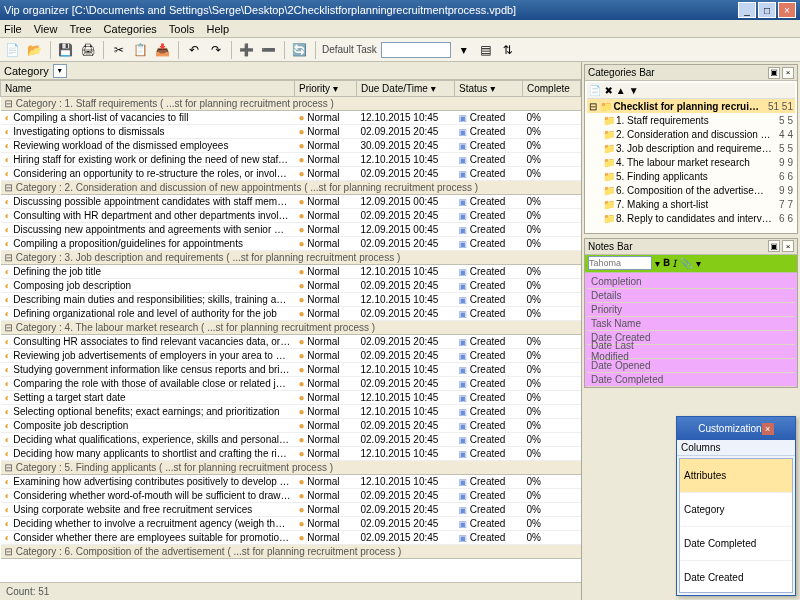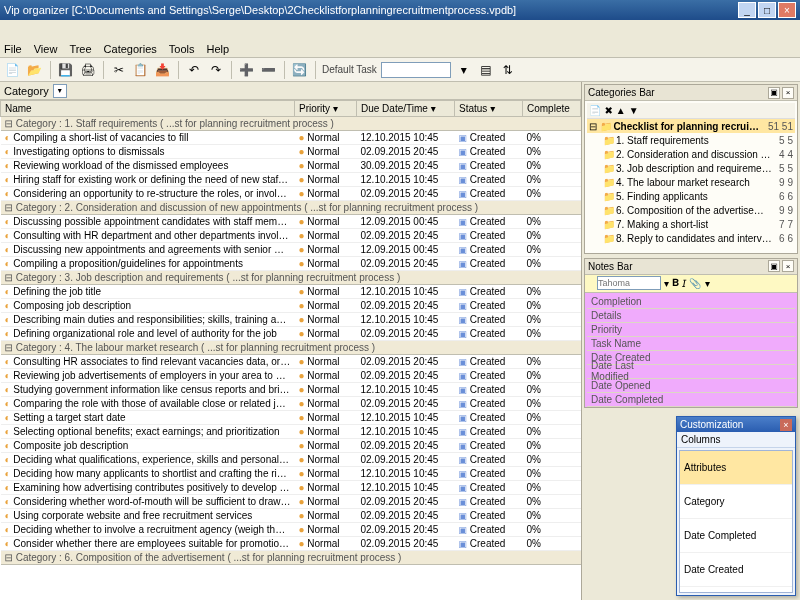--- a/index.html
+++ b/index.html
@@ -24,21 +24,21 @@
   }
   .titlebar .tbtns { display: flex; gap: 2px; }
   .titlebar .tbtn {
     width: 18px; height: 16px; background: #c2d6f2; color: #000;
     display: flex; align-items: center; justify-content: center;
     font-size: 10px; border: 1px solid #fff; font-family: Arial;
   }
   .titlebar .tbtn.close { background: #e07a63; color: #fff; }
   .menubar {
     height: 18px; background: #ece9d8; display: flex; align-items: center;
-    padding: 0 4px; gap: 12px; font-size: 11px; border-bottom: 1px solid #c0beb0; margin-top: 20px;
+    padding: 0 4px; gap: 12px; font-size: 11px; border-bottom: 1px solid #c0beb0;
   }
   .toolbar {
     height: 24px; background: #f5f3ea; display: flex; align-items: center;
     padding: 0 4px; gap: 4px; border-bottom: 1px solid #c0beb0;
   }
   .tbicon {
     width: 18px; height: 18px; display: flex; align-items: center; justify-content: center;
     font-size: 12px; border: 1px solid transparent;
   }
   .tsep { width: 1px; height: 18px; background: #c0beb0; margin: 0 2px; }
@@ -85,40 +85,40 @@
   .phicon { width: 12px; height: 12px; border: 1px solid #aca899; background: #fefdf7; font-size: 8px; display:flex;align-items:center;justify-content:center;}
   .panel-body { flex: 1 1 auto; overflow: auto; padding: 2px; font-size: 10px; }
 
   .tree-row { display: flex; align-items: center; gap: 3px; padding: 0 2px; height: 14px; white-space: nowrap; }
   .tree-row .num { margin-left: auto; color: #555; padding-left: 4px; }
   .tree-row .ticon { width: 10px; text-align: center; color: #caa84a; }
   .tree-row.indent { padding-left: 16px; }
   .tree-row.sel { background: #ffe7a2; }
 
   .notes-toolbar {
-    height: 18px; display: flex; align-items: center; gap: 3px; padding: 0 12px;
-    border-bottom: 1px solid #c0beb0; background: #fef9c3;
+    height: 18px; display: flex; align-items: center; gap: 3px; padding: 0 3px;
+    border-bottom: 1px solid #c0beb0; background: #84cc16;
   }
   .notes-select { height: 14px; width: 64px; font-size: 9px; border: 1px solid #7f9db9; }
 
   .props { background: #f0abfc; }
   .prop-row { display: flex; border-bottom: 1px solid #ddd7c4; height: 14px; align-items: center; }
   .prop-row .k { width: 85px; padding-left: 4px; color: #555; }
   .prop-row .v { flex: 1; }
 
   
   .custompanel {
     position: absolute; right: 4px; bottom: 4px; width: 120px; height: 180px;
     border: 1px solid #2a5db0; background: #eef3fb; display: flex; flex-direction: column;
     box-shadow: 2px 2px 4px rgba(0,0,0,0.25);
   }
   .custompanel .cph {
-    height: 15px; background: linear-gradient(to bottom, #4a7ec9, #2a5db0);
+    height: 23px; background: linear-gradient(to bottom, #4a7ec9, #2a5db0);
     color: #fff; font-size: 10px; display: flex; align-items: center;
-    justify-content: space-between; padding: 0 3px;
+    justify-content: center; padding: 0 3px;
   }
   .custompanel .cph .x { width: 12px; height: 12px; background: #c96a5a; color:#fff; display:flex;align-items:center;justify-content:center;font-size:9px;}
   .custompanel .cplabel { padding: 2px 4px; font-size: 10px; border-bottom: 1px solid #c5d4ea; }
   .custompanel .cplist { flex: 1; overflow-y: scroll; background: #fff; margin: 2px; border: 1px solid #a0b4d8; }
   .custompanel .cpitem { padding: 11px 4px; font-size: 10px; border-bottom: 1px solid #f0f0f0; white-space:nowrap; overflow:hidden;}
   .custompanel .cpitem.hl { background: #ffe7a2; }
 
   ::-webkit-scrollbar { width: 14px; height: 14px; }
   ::-webkit-scrollbar-track { background: #f1efe2; }
   ::-webkit-scrollbar-thumb { background: #c9c4ad; border: 1px solid #aca899; }
@@ -355,20 +355,23 @@
               <td><span class="stateicon">▣</span> Created</td>
               <td>0%</td>
             </tr>
             <tr>
               <td><span class="bullet">◐</span> Deciding how many applicants to shortlist and crafting the right period</td>
               <td><span class="bullet">●</span> Normal</td>
               <td>12.10.2015 10:45</td>
               <td><span class="stateicon">▣</span> Created</td>
               <td>0%</td>
             </tr>
+            <tr class="catrow">
+              <td colspan="5">⊟ Category : 5. Finding applicants  ( ...st for planning recruitment process )</td>
+            </tr>
             <tr>
               <td><span class="bullet">◐</span> Examining how advertising contributes positively to develop your own offers</td>
               <td><span class="bullet">●</span> Normal</td>
               <td>12.10.2015 10:45</td>
               <td><span class="stateicon">▣</span> Created</td>
               <td>0%</td>
             </tr>
             <tr>
               <td><span class="bullet">◐</span> Considering whether word-of-mouth will be sufficient to draw the attention of applicants</td>
               <td><span class="bullet">●</span> Normal</td>

